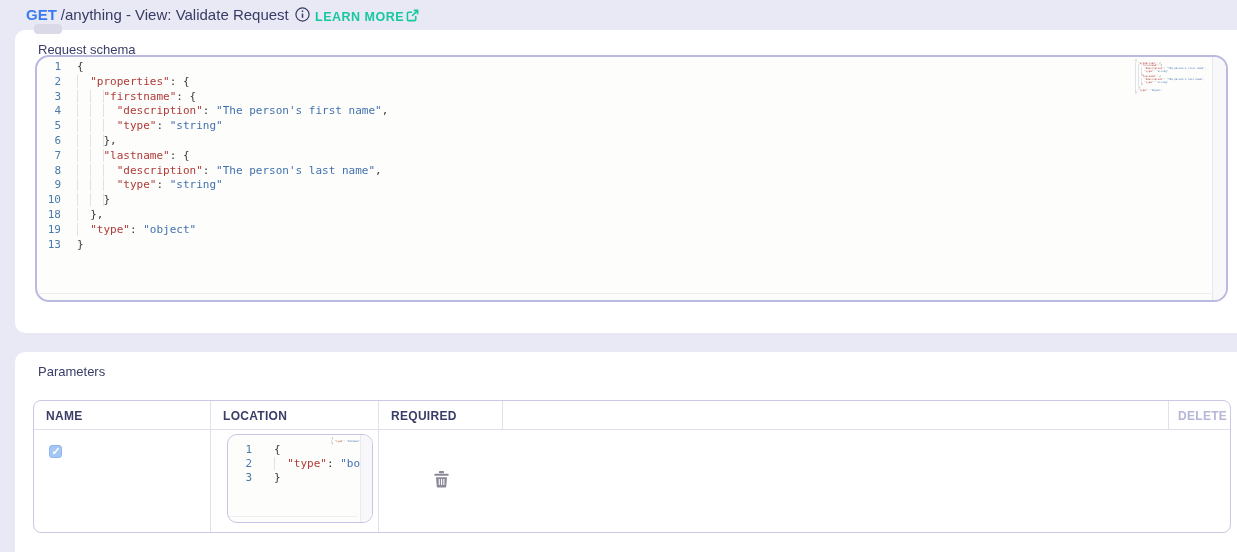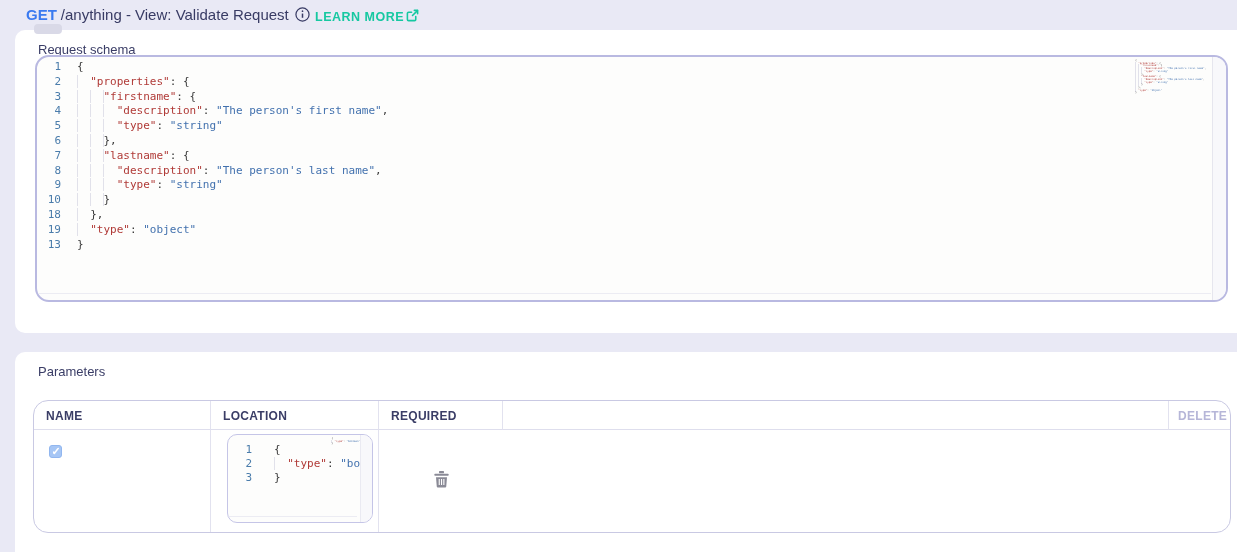--- a/index.html
+++ b/index.html
@@ -34,21 +34,21 @@
   .k { color: #b03a37; }
   .s { color: #4271ae; }
   .ind { background: repeating-linear-gradient(90deg, #e1e1ea 0, #e1e1ea 1px, transparent 1px, transparent 2ch); }
   .minimap { position: absolute; top: 3px; right: 20px; font-size: 2.5px; z-index: 3; }
   .ml { line-height: 2.7px; white-space: pre; }
   .vtrack { position: absolute; right: 0; top: 0; bottom: 0; width: 14px;
             border-left: 1px solid #e6e6ee; background: #f8f8fb; }
   .hhair { position: absolute; left: 1px; right: 15px; bottom: 6px; height: 1px; background: #ececf3; }
   
   .ptable { position: absolute; left: 18px; top: 48px; width: 1198px;
-            border: 1px solid #c9c9e3; border-radius: 15px; background: #fff;
+            border: 1px solid #c9c9e3; border-radius: 8px; background: #fff;
             display: grid; grid-template-columns: 177px 168px 124px 666px 61px; }
   .th { height: 29px; padding: 8px 12px 0 12px; font-size: 12px; font-weight: 700;
         color: #3a3d66; letter-spacing: .3px; border-bottom: 1px solid #dedeed;
         border-right: 1px solid #e2e2ef; }
   .th.last { border-right: none; color: #b6b6d8; padding-left: 9px; text-align: center; }
   .td { position: relative; height: 102px; padding: 14px 12px 0 12px; font-size: 13px;
         color: #63667a; border-right: 1px solid #e2e2ef; }
   .td.last { border-right: none; }
   .checkbox { width: 13px; height: 13px; margin-left: 3px; margin-top: 1px; border-radius: 3px;
               background: #a6c6f5; border: 1px solid #91b6ef; position: relative; }

